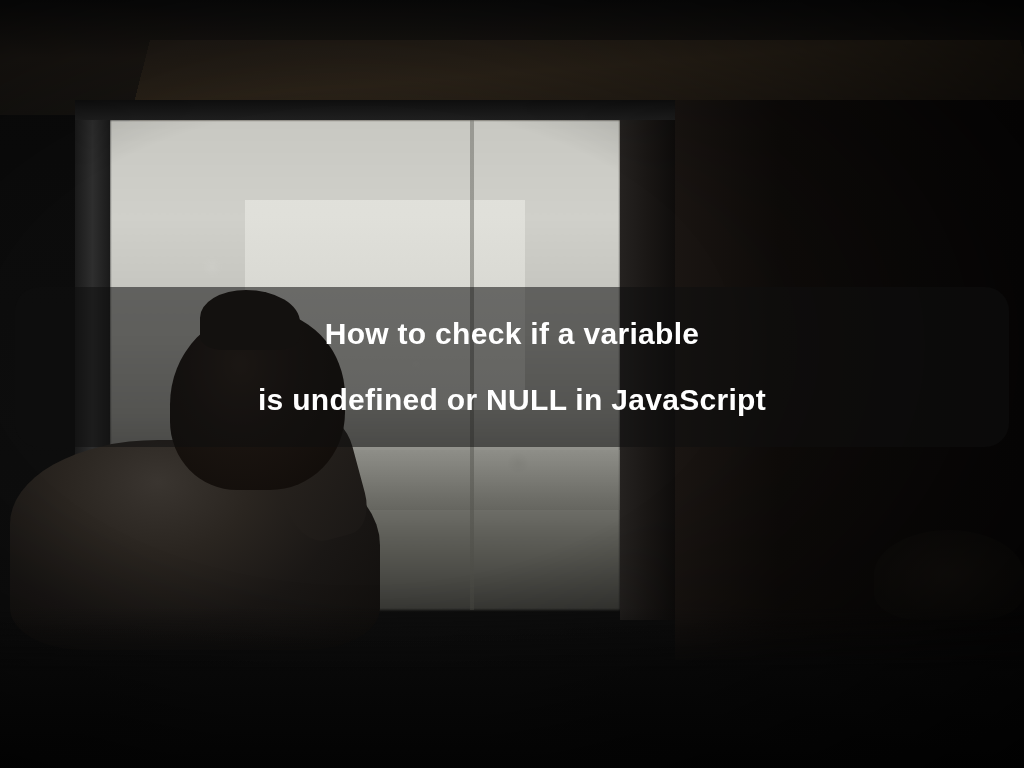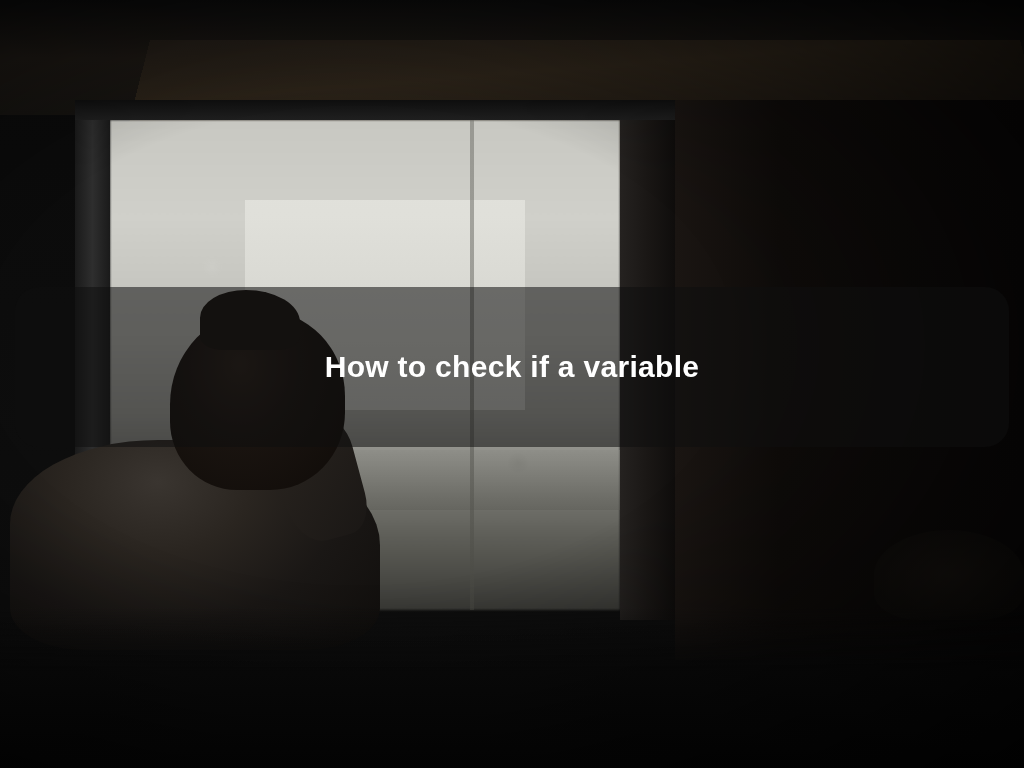--- a/index.html
+++ b/index.html
@@ -278,15 +278,16 @@
     <div class="person-arm"></div>
     <div class="person-head"></div>
     <div class="person-hair-top"></div>
   </div>
 
   <div class="bottom-darkness"></div>
   <div class="vignette"></div>
 
   <div class="text-overlay">
     <div class="text-line">How to check if a variable</div>
+    <div class="text-line">is undefined or NULL in JavaScript</div>
   </div>
 
 </div>
 
 </body></html>

